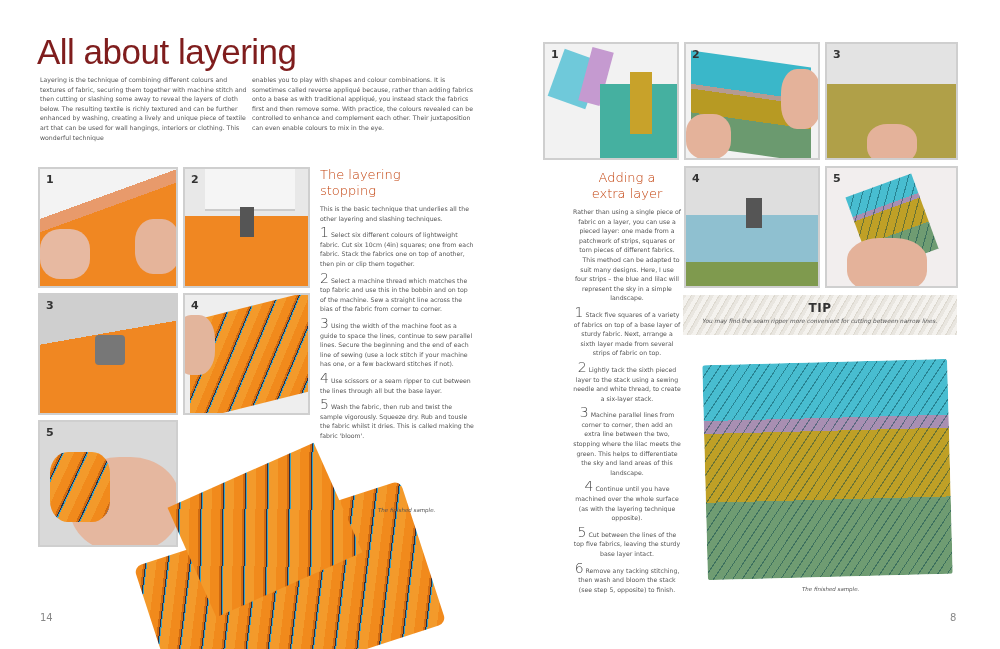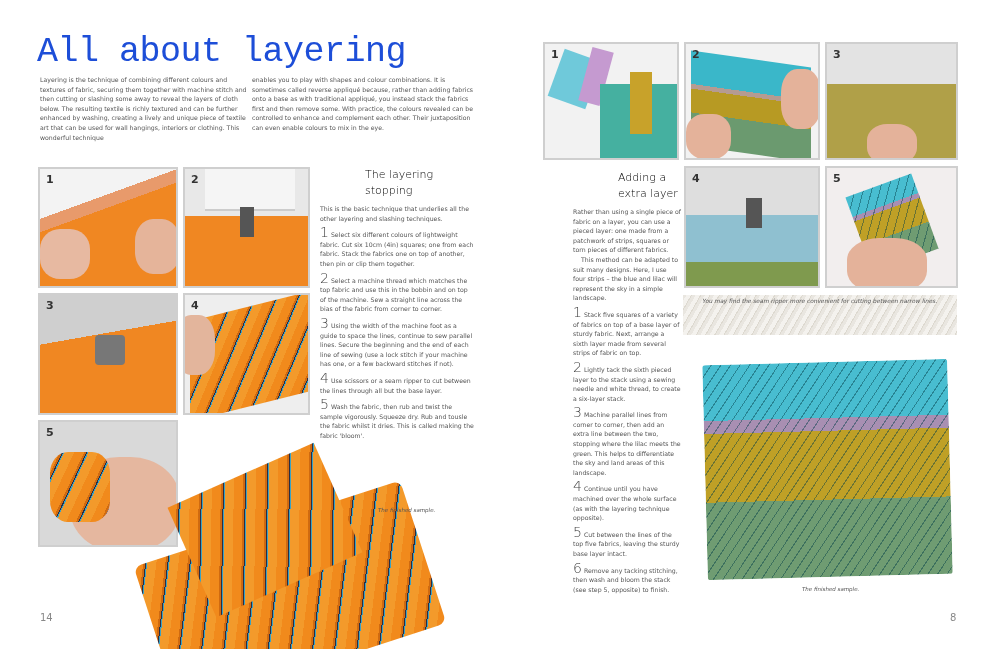--- a/index.html
+++ b/index.html
@@ -2,33 +2,33 @@
 <html><head>
 <meta charset="utf-8">
 <style>
   html, body { margin: 0; padding: 0; }
   body {
     width: 1000px; height: 649px; position: relative; overflow: hidden;
     background: #ffffff; font-family: "DejaVu Sans", sans-serif; color: #3a3a3a;
   }
   .abs { position: absolute; }
   .title {
-    left: 37px; top: 30px; font-family: Liberation Mono, monospace;
-    font-size: 35px; font-weight: 300; color: #1d4ed8; letter-spacing: -0.5px; line-height: 44px;
+    left: 37px; top: 30px; font-family: Liberation Sans, sans-serif;
+    font-size: 35px; font-weight: 300; color: #7f1d1d; letter-spacing: -0.5px; line-height: 44px;
   }
   .body-text { font-size: 6.2px; line-height: 9.6px; color: #555; }
   .intro1 { left: 40px; top: 75px; width: 210px; }
   .intro2 { left: 252px; top: 75px; width: 225px; }
   .photo {
     border: 2px solid #cfcfcf; box-sizing: border-box; overflow: hidden; background: #eee;
   }
   .photo .num {
     position: absolute; left: 6px; top: 4px; font-size: 11px; color: #333; font-weight: bold; z-index: 3;
   }
-  .h2 { font-size: 11px; line-height: 16px; color: #000000; font-weight: 300; margin-left: 45px; }
+  .h2 { font-size: 13px; line-height: 16px; color: #c2410c; font-weight: 300; }
   .step { margin-top: 5px; }
   .step .big { font-size: 14px; color: #444; font-weight: 300; margin-right: 2px; }
   .caption { font-size: 5.5px; font-style: italic; color: #555; }
   .pagenum { font-size: 10px; color: #888; }
   .tip {
     left: 683px; top: 295px; width: 274px; height: 40px;
     background: repeating-linear-gradient(120deg, #e9e6e0 0 3px, #f4f2ee 3px 7px, #ddd9d0 7px 8px);
   }
   .tip .tip-title { text-align: center; font-size: 12px; font-weight: bold; color: #333; margin-top: 6px; letter-spacing: 0.5px; }
   .tip .tip-text { text-align: center; font-size: 5.8px; font-style: italic; color: #555; margin-top: 3px; }
@@ -111,34 +111,35 @@
 <div class="abs photo" style="left:684px; top:166px; width:136px; height:122px; background:linear-gradient(180deg,#dedede 0 40%, #8fc0d0 40% 80%, #7f9a4e 80% 100%);">
   <span class="num">4</span>
   <div class="abs" style="left:60px; top:30px; width:16px; height:30px; background:#555;"></div>
 </div>
 <div class="abs photo" style="left:825px; top:166px; width:133px; height:122px; background:#f2eeee;">
   <span class="num">5</span>
   <div class="abs striped-green" style="left:30px; top:15px; width:70px; height:80px; transform:rotate(-20deg);"></div>
   <div class="abs" style="left:20px; top:70px; width:80px; height:55px; background:#e4b29a; border-radius:40%;"></div>
 </div>
 
-<div class="abs" style="left:573px; top:170px; width:108px;">
+<div class="abs" style="left:573px; top:170px; width:108px;text-align:center;">
   <div class="h2">
     <div>Adding a</div>
     <div>extra layer</div>
   </div>
   <div class="body-text" style="margin-top:5px;">Rather than using a single piece of fabric on a layer, you can use a pieced layer: one made from a patchwork of strips, squares or torn pieces of different fabrics.</div>
   <div class="body-text" style="text-indent:8px;">This method can be adapted to suit many designs. Here, I use four strips – the blue and lilac will represent the sky in a simple landscape.</div>
   <div class="body-text step"><span class="big">1</span><span>Stack five squares of a variety of fabrics on top of a base layer of sturdy fabric. Next, arrange a sixth layer made from several strips of fabric on top.</span></div>
   <div class="body-text step"><span class="big">2</span><span>Lightly tack the sixth pieced layer to the stack using a sewing needle and white thread, to create a six-layer stack.</span></div>
   <div class="body-text step"><span class="big">3</span><span>Machine parallel lines from corner to corner, then add an extra line between the two, stopping where the lilac meets the green. This helps to differentiate the sky and land areas of this landscape.</span></div>
   <div class="body-text step"><span class="big">4</span><span>Continue until you have machined over the whole surface (as with the layering technique opposite).</span></div>
   <div class="body-text step"><span class="big">5</span><span>Cut between the lines of the top five fabrics, leaving the sturdy base layer intact.</span></div>
   <div class="body-text step"><span class="big">6</span><span>Remove any tacking stitching, then wash and bloom the stack (see step 5, opposite) to finish.</span></div>
 </div>
 
 <div class="abs tip">
+  <div class="tip-title">TIP</div>
   <div class="tip-text">You may find the seam ripper more convenient for cutting between narrow lines.</div>
 </div>
 
 <div class="abs striped-green" style="left:705px; top:362px; width:245px; height:215px; transform:rotate(-1.5deg); border-radius:3px;"></div>
 <div class="abs caption" style="left:802px; top:586px;">The finished sample.</div>
 <div class="abs pagenum" style="left:950px; top:612px;">8</div>
 
 </body></html>

